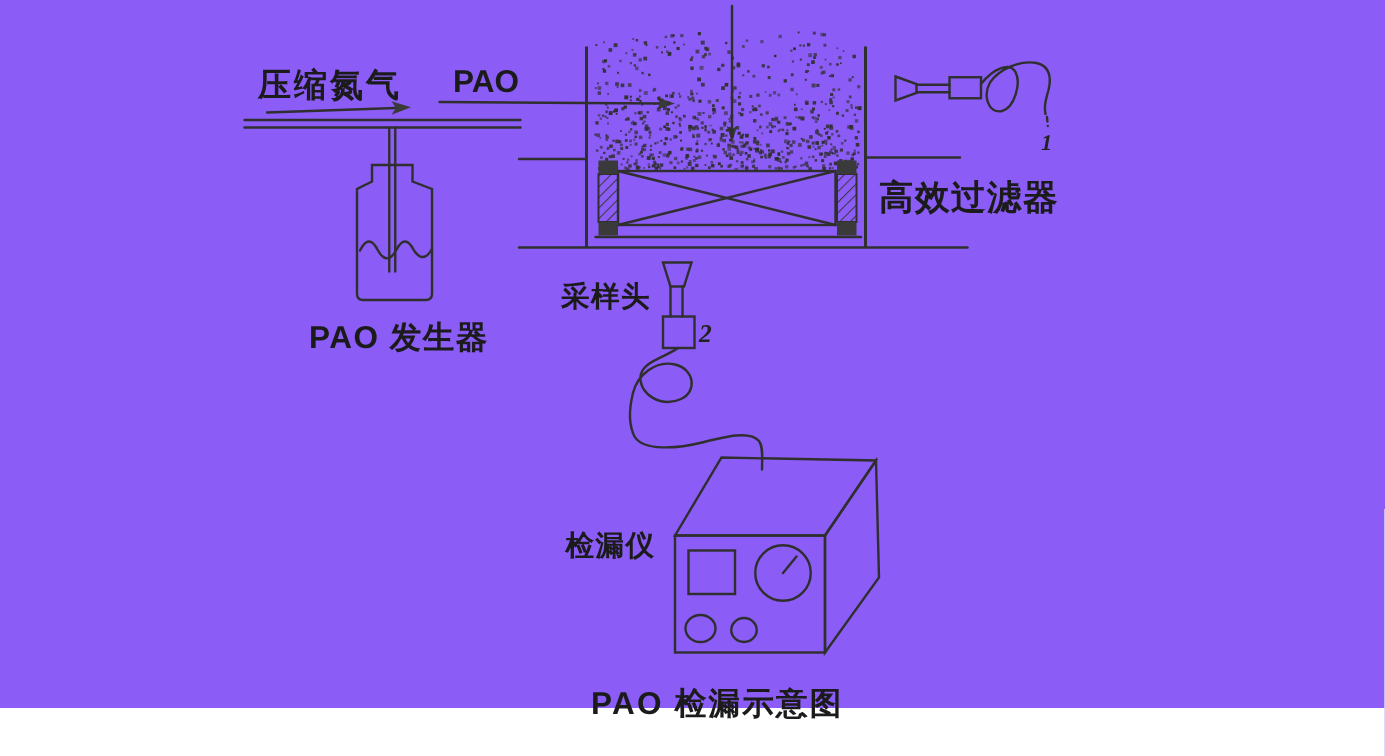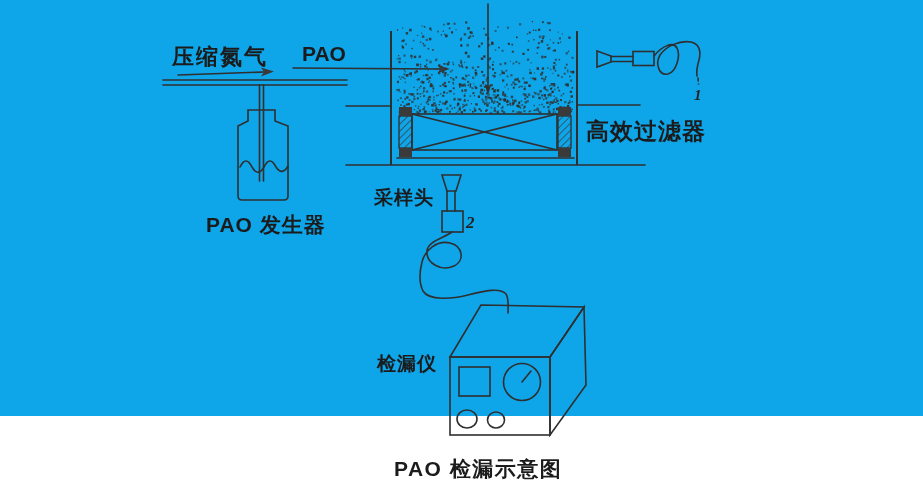--- a/index.html
+++ b/index.html
@@ -1,17 +1,17 @@
 <!DOCTYPE html>
 <html><head>
 <meta charset="utf-8">
 <style>
   html,body{margin:0;padding:0;background:#ffffff;}
   body{width:923px;height:504px;overflow:hidden;font-family:"Liberation Sans","DejaVu Sans",sans-serif;}
-  .stage{position:relative;width:923px;height:416px;background:#0ea5e9;}
+  .stage{position:relative;width:923px;height:472px;background:#8b5cf6;}
   svg{display:block;}
   .ln{stroke:#2f2f2f;stroke-width:1.6;fill:none;stroke-linecap:round;}
   .ln2{stroke:#2f2f2f;stroke-width:2;fill:none;stroke-linecap:butt;}
   .fillshape{fill:#3a3a3a;stroke:none;}
   .cjk{fill:#1b1b1b;font-family:"Liberation Sans","DejaVu Sans",sans-serif;font-weight:600;}
   .num{fill:#222;font-family:"Liberation Serif","DejaVu Serif",serif;font-style:italic;font-weight:600;}
 </style>
 </head>
 <body>
 

